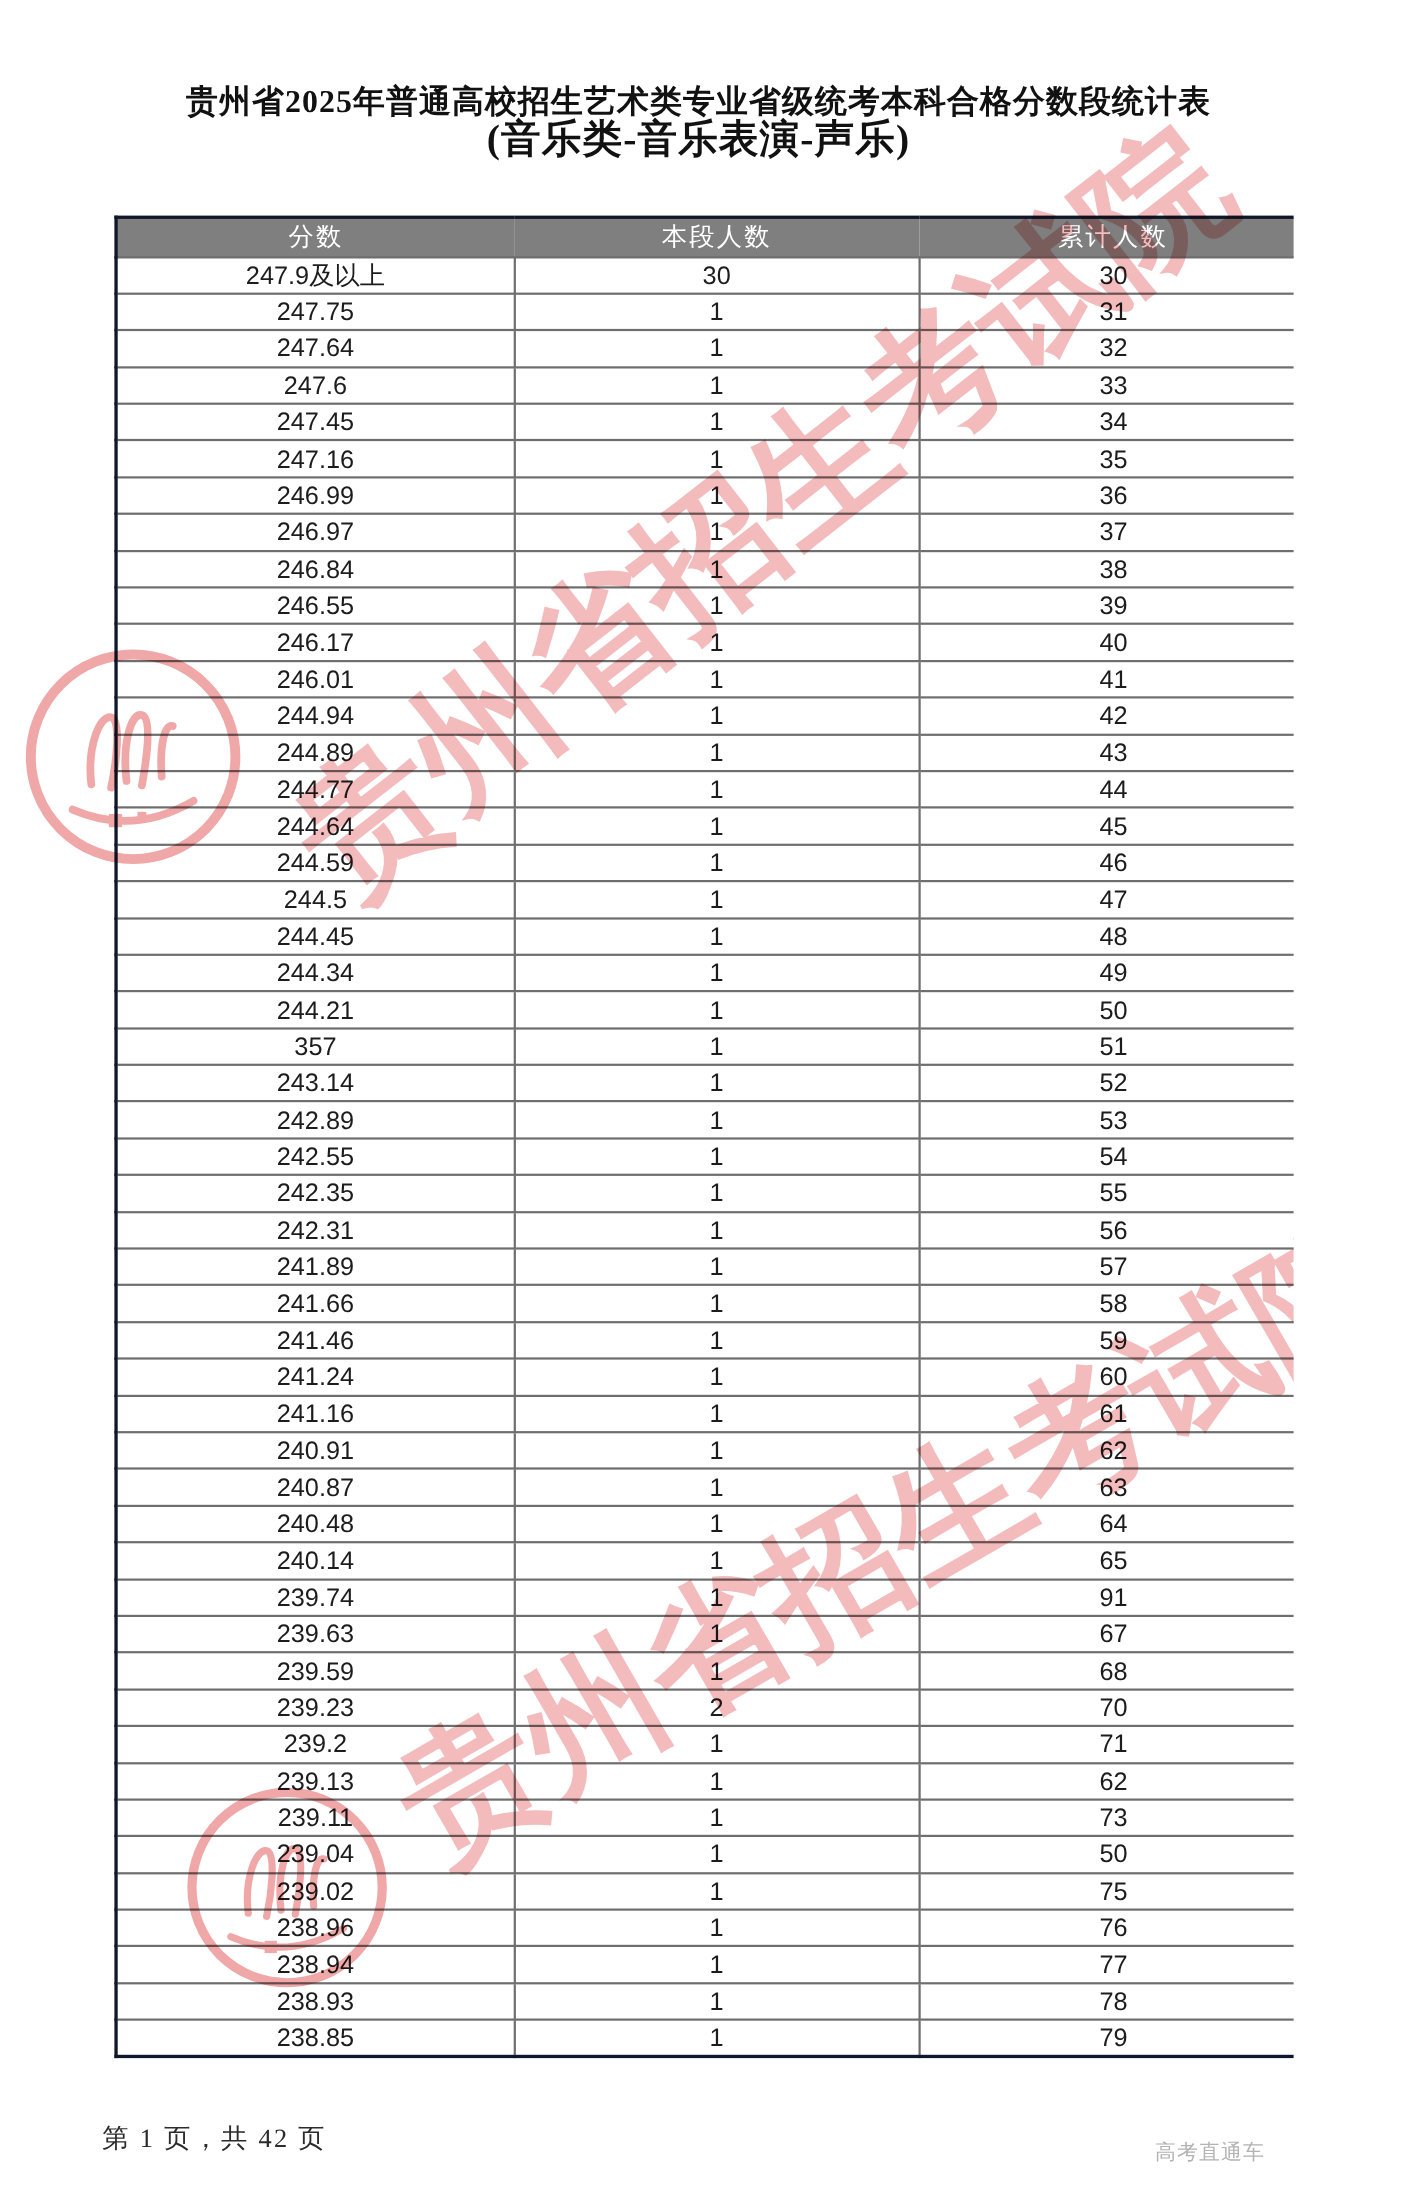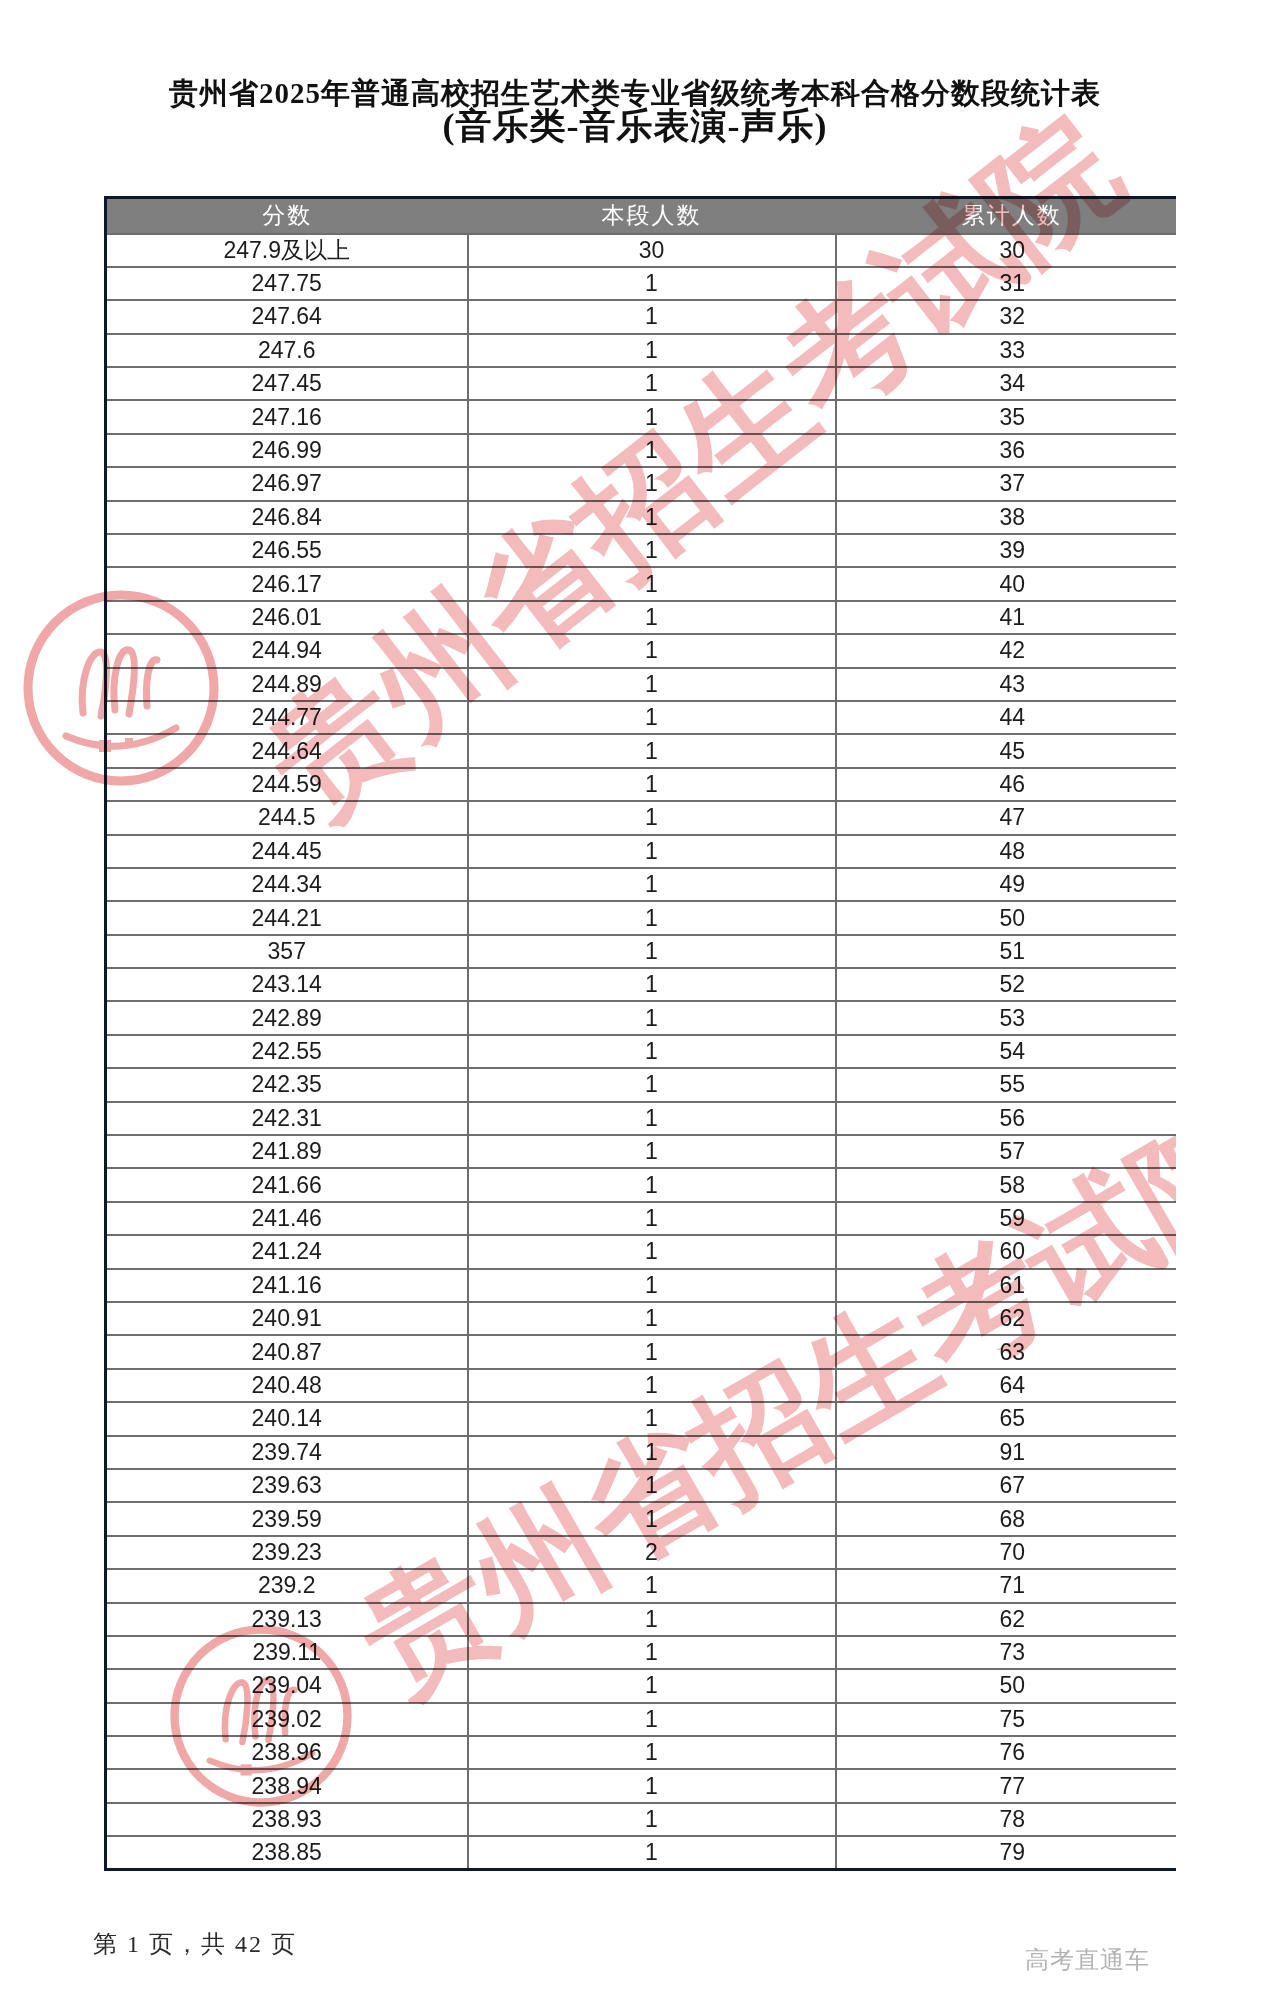--- a/index.html
+++ b/index.html
@@ -73,21 +73,21 @@
     position:absolute;
     top:1928px; left:93px; width:1084px;
     font-family:"Liberation Serif", serif;
     font-size:24px;
     letter-spacing:2px;
     color:#2b2b2b;
   }
   .corner-brand{
     position:absolute;
     top:1944px; right:26px;
-    font-size:24px;
+    font-size:19px;
     color:#b3b3b3;
     letter-spacing:1px;
   }
   
   .wm-layer{
     position:absolute; inset:0;
     pointer-events:none;
     mix-blend-mode:multiply;
   }
   .wm-text{

